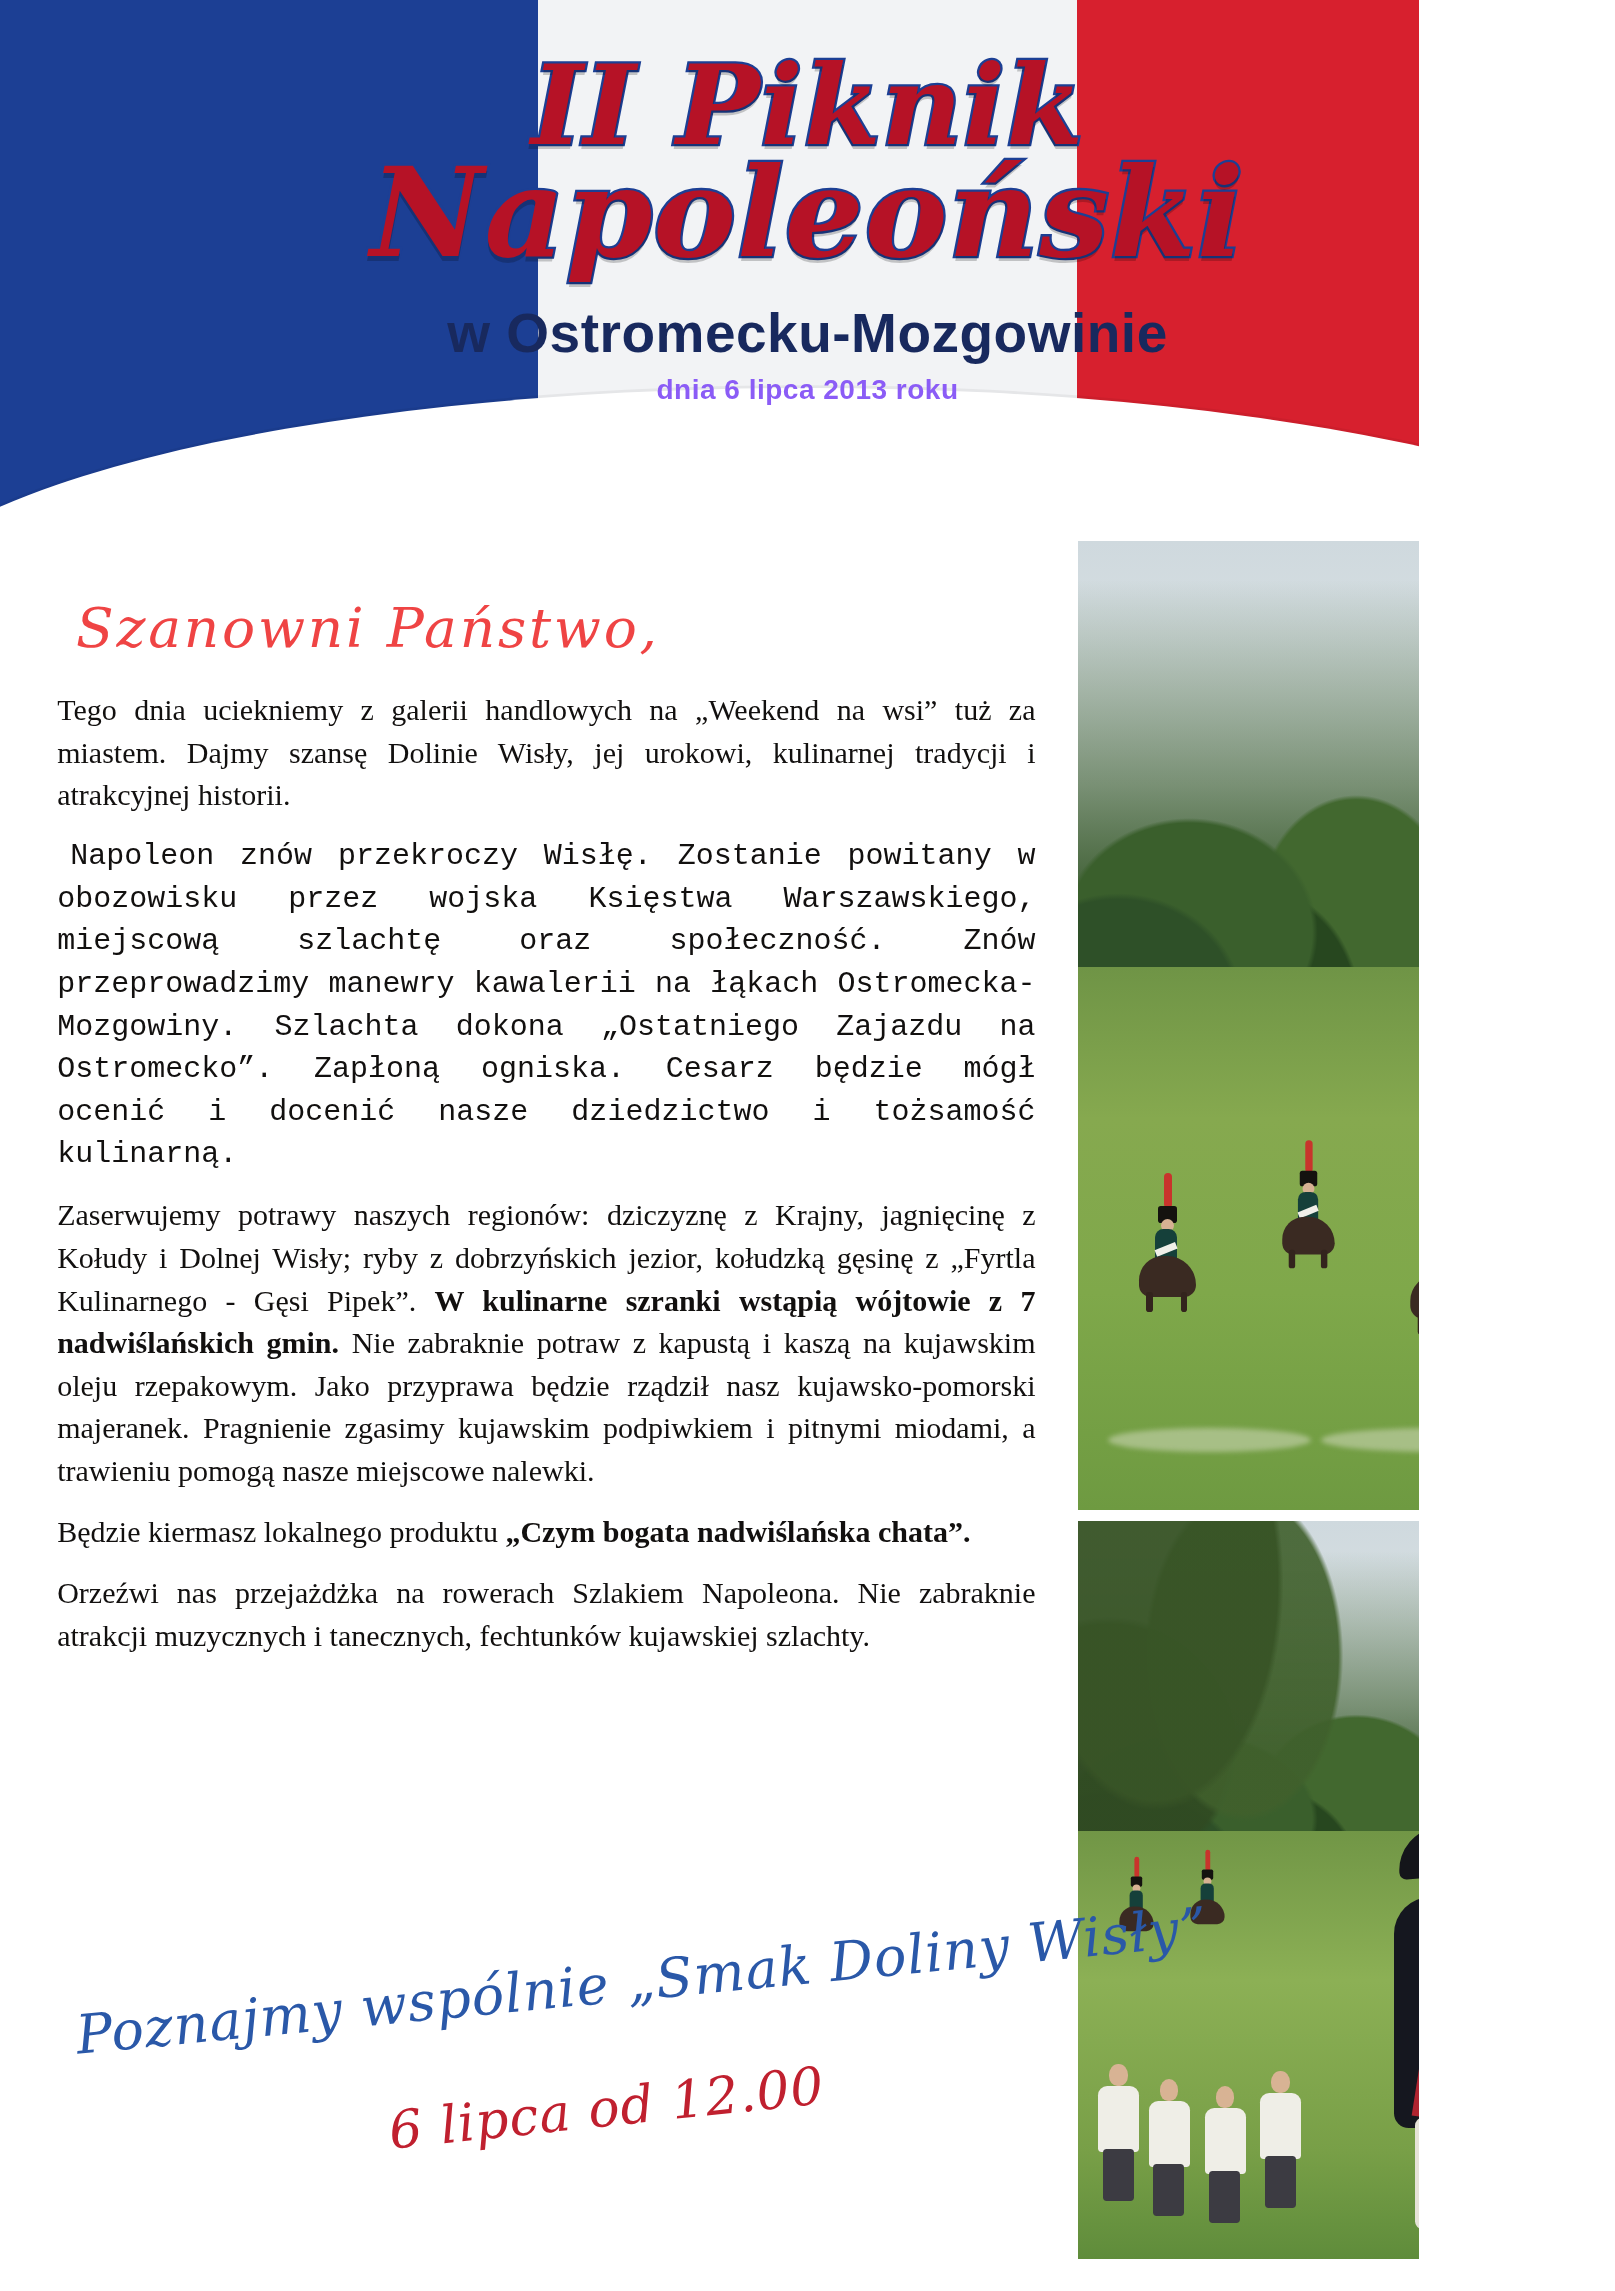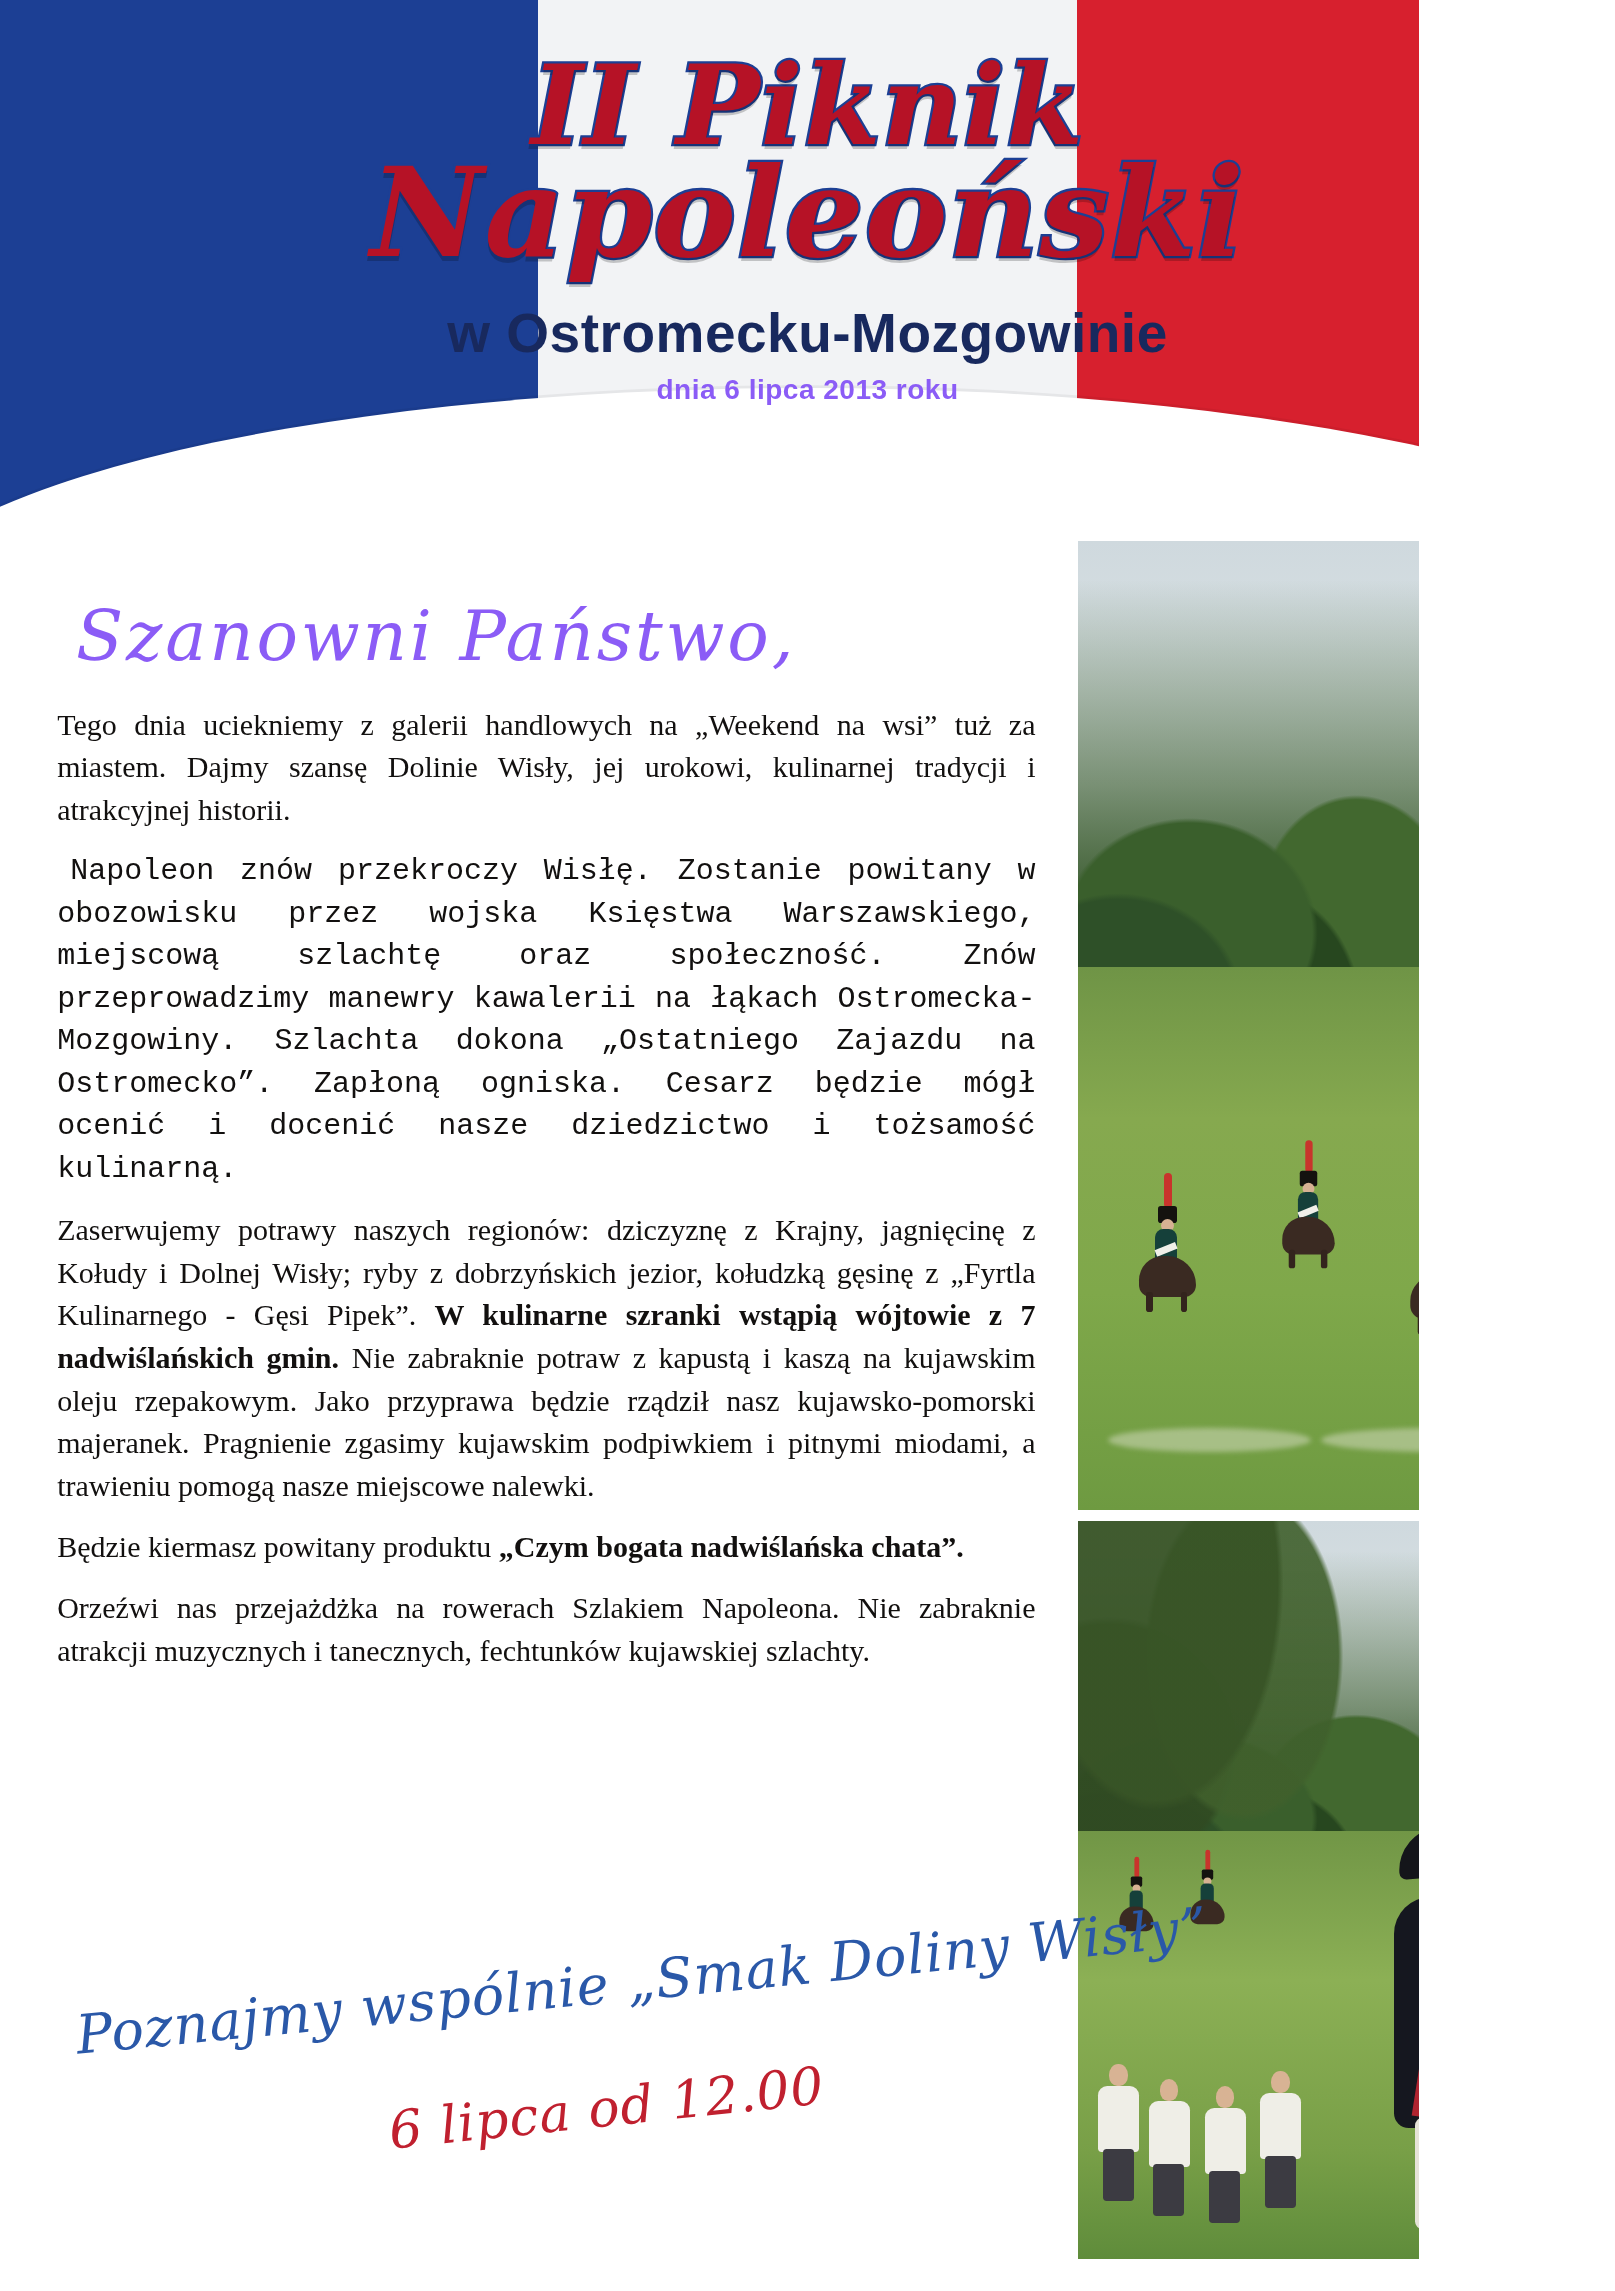--- a/index.html
+++ b/index.html
@@ -97,22 +97,22 @@
   .content {
     position: absolute;
     top: 591px;
     left: 48px;
     width: 1006px;
     z-index: 4;
   }
   .salutation {
     font-family: "DejaVu Serif", serif;
     font-style: italic;
-    font-size: 69px;
-    color: #8b5cf6;
+    font-size: 55px;
+    color: #ef4444;
     letter-spacing: 2.8px;
     margin: 9.2px 0 31px 28px;
     line-height: 1.05;
     white-space: nowrap;
   }
   p.para {
     font-size: 30px;
     line-height: 1.42;
     color: #12100f;
     text-align: justify;
@@ -352,21 +352,21 @@
   </div>
 
   <div class="content">
     <div class="salutation">Szanowni Państwo,</div>
 
     <p class="para">Tego dnia  uciekniemy z galerii handlowych na „Weekend na wsi” tuż za miastem.   Dajmy szansę Dolinie Wisły, jej urokowi, kulinarnej tradycji i  atrakcyjnej historii.</p>
     <p class="para indent">Napoleon znów przekroczy Wisłę. Zostanie powitany w obozowisku przez wojska Księstwa Warszawskiego, miejscową szlachtę oraz społeczność. Znów przeprowadzimy manewry kawalerii na łąkach Ostromecka-Mozgowiny. Szlachta dokona „Ostatniego Zajazdu na Ostromecko”. Zapłoną ogniska. Cesarz będzie mógł ocenić i docenić nasze dziedzictwo i tożsamość kulinarną.</p>
 
     <p class="para"><span>Zaserwujemy potrawy naszych regionów: dziczyznę z Krajny, jagnięcinę z Kołudy i Dolnej Wisły; ryby z dobrzyńskich jezior, kołudzką gęsinę z „Fyrtla Kulinarnego - Gęsi Pipek”. </span><span class="b">W kulinarne szranki wstąpią wójtowie z 7 nadwiślańskich gmin.</span><span> Nie zabraknie potraw z kapustą i kaszą na kujawskim oleju rzepakowym. Jako przyprawa będzie rządził nasz kujawsko-pomorski majeranek. Pragnienie zgasimy kujawskim podpiwkiem i pitnymi miodami, a trawieniu pomogą nasze miejscowe nalewki.</span></p>
 
-    <p class="para"><span>Będzie kiermasz powitany produktu </span><span class="b">„Czym bogata nadwiślańska chata”.</span></p>
+    <p class="para"><span>Będzie kiermasz lokalnego produktu </span><span class="b">„Czym bogata nadwiślańska chata”.</span></p>
 
     <p class="para">Orzeźwi nas przejażdżka  na rowerach Szlakiem Napoleona. Nie zabraknie atrakcji muzycznych i tanecznych, fechtunków kujawskiej szlachty.</p>
 
   </div>
 
   <div class="script-blue">Poznajmy wspólnie „Smak Doliny Wisły”</div>
   <div class="script-red">6 lipca od 12.00</div>
 
   <div class="photo photo-top">
     <div class="sky"></div>

